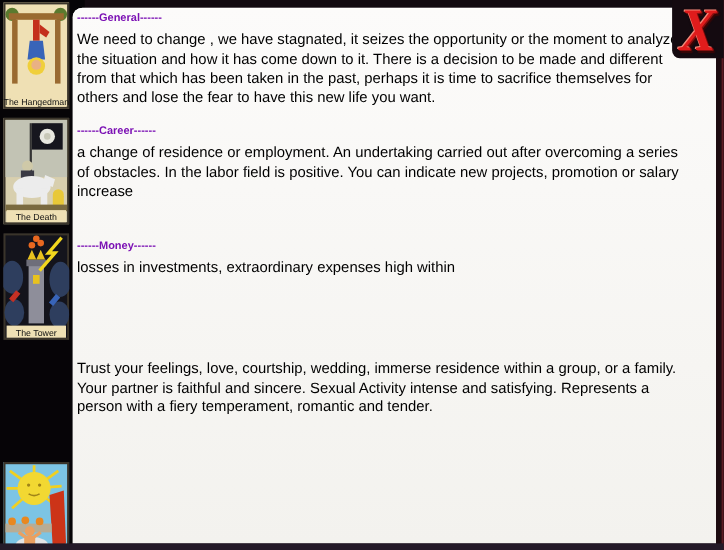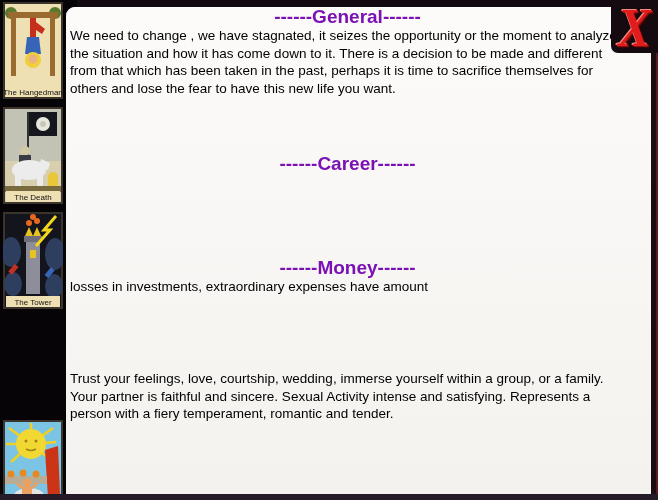--- a/index.html
+++ b/index.html
@@ -24,29 +24,29 @@
 
   
   #panel {
     position:absolute; left:66px; top:7px; width:585px; height:487px;
     background:linear-gradient(180deg,#fcfbfa 0%,#f3f2ee 100%);
     border-radius:9px 9px 0 0;
     box-shadow:inset 0 1px 0 #ffffff;
   }
   .section { padding:0 26px 0 4px; overflow:hidden; }
   .sec-1 { height:103px; }
-  .sec-2 { height:104px;margin-top:44px; }
+  .sec-2 { height:104px; }
   .sec-3 { height:111px; }
   .sec-4 { height:102px; }
   .sec-5 { height:67px; }
   .sec-title {
-    text-align:center;
+    text-align:left;
     color:#7b10b4;
     font-weight:bold;
-    font-size:19px;
+    font-size:10px;
     line-height:18px;
     padding-top:1px;
   }
   .sec-body {
     color:#000;
     font-size:13.5px;
     line-height:17.5px;
     padding-top:1px;
   }
 
@@ -187,27 +187,28 @@
   </div>
 </div>
 
 <div id="panel">
   <div class="section sec-1">
     <div class="sec-title">------General------</div>
     <div class="sec-body">We need to change , we have stagnated, it seizes the opportunity or the moment to analyze the situation and how it has come down to it. There is a decision to be made and different from that which has been taken in the past, perhaps it is time to sacrifice themselves for others and lose the fear to have this new life you want.</div>
   </div>
   <div class="section sec-2">
     <div class="sec-title">------Career------</div>
+    <div class="sec-body">a change of residence or employment. An undertaking carried out after overcoming a series of obstacles. In the labor field is positive. You can indicate new projects, promotion or salary increase</div>
   </div>
   <div class="section sec-3">
     <div class="sec-title">------Money------</div>
-    <div class="sec-body">losses in investments, extraordinary expenses have amount</div>
+    <div class="sec-body">losses in investments, extraordinary expenses high within</div>
   </div>
   <div class="section sec-4">
-    <div class="sec-body">Trust your feelings, love, courtship, wedding, immerse yourself within a group, or a family. Your partner is faithful and sincere. Sexual Activity intense and satisfying. Represents a person with a fiery temperament, romantic and tender.</div>
+    <div class="sec-body">Trust your feelings, love, courtship, wedding, immerse residence within a group, or a family. Your partner is faithful and sincere. Sexual Activity intense and satisfying. Represents a person with a fiery temperament, romantic and tender.</div>
   </div>
   <div class="section sec-5">
   </div>
 </div>
 
 <div id="right-stripe"></div>
 <div id="bottom-stripe"></div>
 
 <div id="close-box">
   <span id="close-x">X</span>

